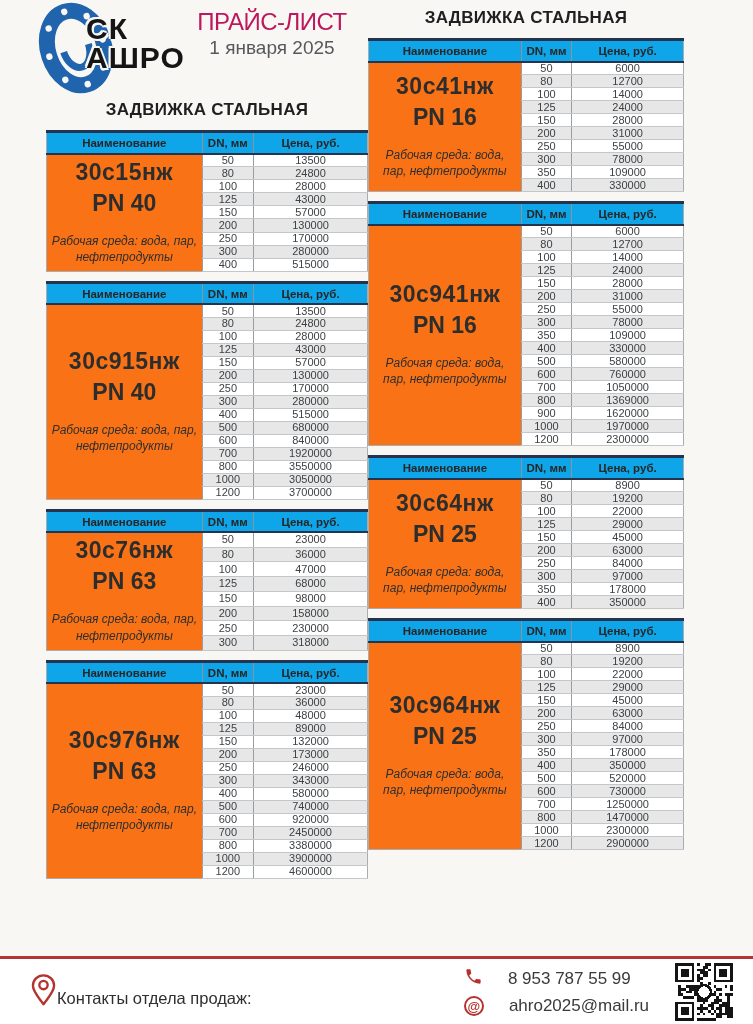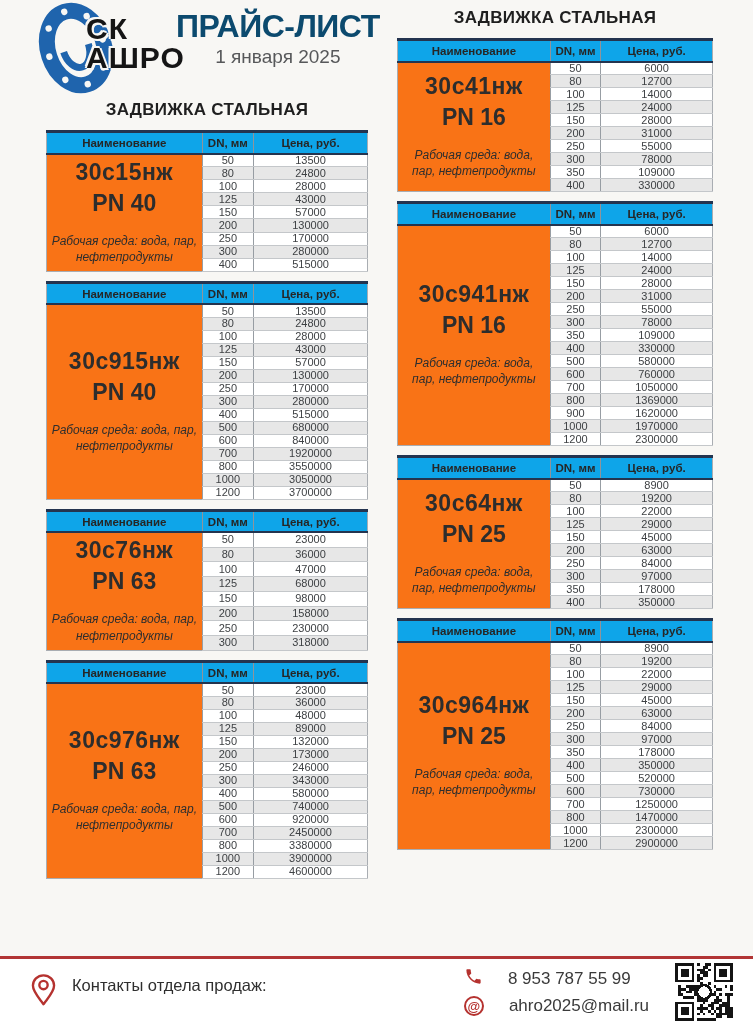--- a/index.html
+++ b/index.html
@@ -1,33 +1,33 @@
 <!DOCTYPE html>
 <html><head>
 <meta charset="utf-8">
 <style>
   * { margin:0; padding:0; box-sizing:border-box; }
   html,body { width:753px; height:1024px; }
   body { font-family:"Liberation Sans", sans-serif; background:#fff; }
   .page { position:relative; width:753px; height:1024px; background:#f8f7f4; overflow:hidden; }
 
-  .cols { display:flex; padding-left:46px; gap:29px; }
+  .cols { display:flex; padding-left:46px; }
   .col-left { width:322px; }
   .col-right { width:316px; padding-top:6px; }
 
   
   .header-row { display:flex; align-items:flex-start; height:94px; margin-left:-22px; }
   .logo { position:relative; width:152px; height:92px; flex:0 0 auto; }
   .logo svg { position:absolute; left:2px; top:2px; }
   .logo-text { position:absolute; left:62px; top:14px; color:#151515; font-weight:bold; line-height:0.98; letter-spacing:1px;
     text-shadow:2px 0 0 #f8f7f4,-2px 0 0 #f8f7f4,0 2px 0 #f8f7f4,0 -2px 0 #f8f7f4,2px 2px 0 #f8f7f4,-2px -2px 0 #f8f7f4; }
   .logo-text .l1 { font-size:30px; }
   .logo-text .l2 { font-size:30px; }
   .title-block { flex:1; display:flex; flex-direction:column; align-items:center; padding-top:8px; }
-  .doc-title { color:#0c4a6e; font-size:32px; font-weight:bold; letter-spacing:-0.5px; white-space:nowrap; }
+  .doc-title { color:#be185d; font-size:24px; font-weight:normal; letter-spacing:-0.5px; white-space:nowrap; }
   .doc-date { color:#57585a; font-size:19px; margin-top:1px; }
 
   .section-heading { text-align:center; font-size:17px; font-weight:bold; color:#1f1f1f; letter-spacing:0.3px; margin:2px 0 10px; }
   .col-left .section-heading { margin-top:6px; }
 
   
   .table-wrap { margin-bottom:9px; }
   table.ptable { width:100%; border-collapse:collapse; background:#fff; border:1px solid #a9adb2; table-layout:fixed; }
   .ptable col.col-name { width:48.5%; }
   .ptable col.col-dn { width:16%; }
@@ -39,21 +39,21 @@
   .ptable td.dn, .ptable td.price { border-left:1px solid #979da3; }
   .ptable tr.stripe td { background:#e7e7e7; }
   .ptable td.name-cell { background:#f97316; vertical-align:middle; border-bottom:none; padding:6px 4px; }
   .prod-name { font-size:23px; font-weight:bold; color:#2d2d2d; text-align:center; letter-spacing:0.5px; }
   .prod-pn { font-size:23px; font-weight:bold; color:#2d2d2d; text-align:center; margin-top:8px; }
   .prod-media { font-size:12px; font-style:italic; color:#2e2e2e; text-align:center; margin-top:18px; line-height:1.35; }
 
   
   .footer { position:absolute; left:0; top:956px; width:753px; height:68px; background:#fff;
     border-top:3px solid #b23535; display:flex; align-items:center; padding:0 20px 0 30px; }
-  .contact-left { display:flex; align-items:flex-start; gap:15px; flex:1; }
+  .contact-left { display:flex; align-items:flex-end; gap:0; flex:1; }
   .contact-lines { font-size:16.5px; color:#2f2f2f; line-height:1.5; }
   .contact-right { display:flex; flex-direction:column; gap:5px; margin-right:26px; }
   .contact-row { display:flex; align-items:center; gap:25px; font-size:17px; color:#3a3a3a; }
   .at-badge { width:20px; height:20px; border:2px solid #b5322f; border-radius:50%; color:#b5322f;
     display:flex; align-items:center; justify-content:center; font-size:13px; font-weight:bold; }
   .qr { width:58px; height:58px; flex:0 0 auto; }
 </style>
 </head>
 <body>
 

